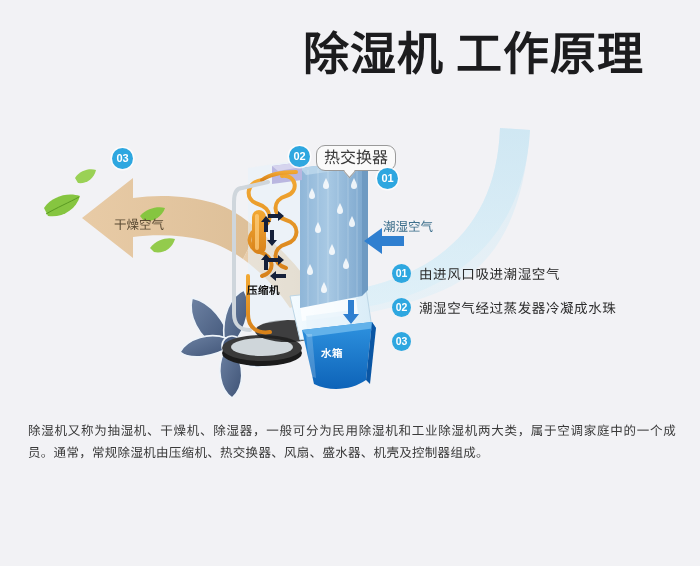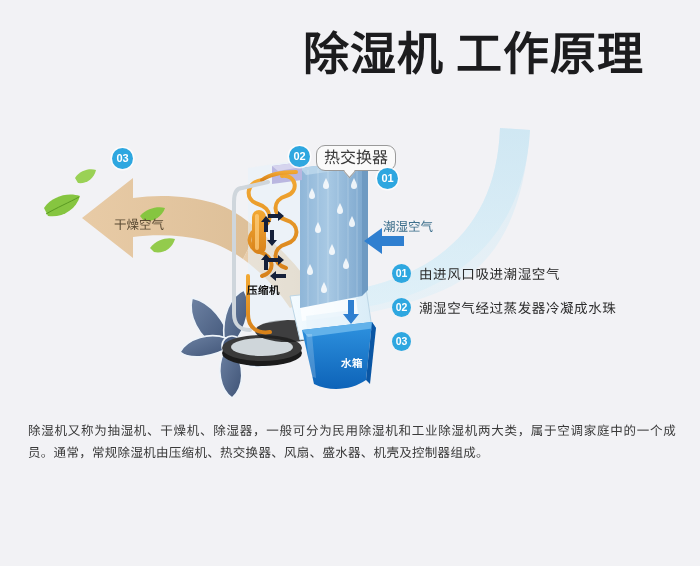--- a/index.html
+++ b/index.html
@@ -326,21 +326,21 @@
   <div class="badge" style="left:112px; top:30px;">03</div>
   <div class="diag-label" style="left:114px; top:96px; color:#5a4a33;">干燥空气</div>
 
   <div class="badge" style="left:289px; top:28px;">02</div>
   <div class="bubble" style="left:316px; top:27px;">热交换器</div>
 
   <div class="badge" style="left:377px; top:50px;">01</div>
   <div class="diag-label" style="left:383px; top:98px; color:#3d6f8c;">潮湿空气</div>
 
   <div class="part-label compressor" style="left:247px; top:164px;">压缩机</div>
-  <div class="part-label tank" style="left:341px; top:227px;margin-top:10px;">水箱</div>
+  <div class="part-label tank" style="left:321px; top:227px;">水箱</div>
 </div>
 
 <div class="legend">
   <div class="legend-item">
     <span class="legend-badge">01</span>
     <span class="legend-text">由进风口吸进潮湿空气</span>
   </div>
   <div class="legend-item">
     <span class="legend-badge">02</span>
     <span class="legend-text">潮湿空气经过蒸发器冷凝成水珠</span>

